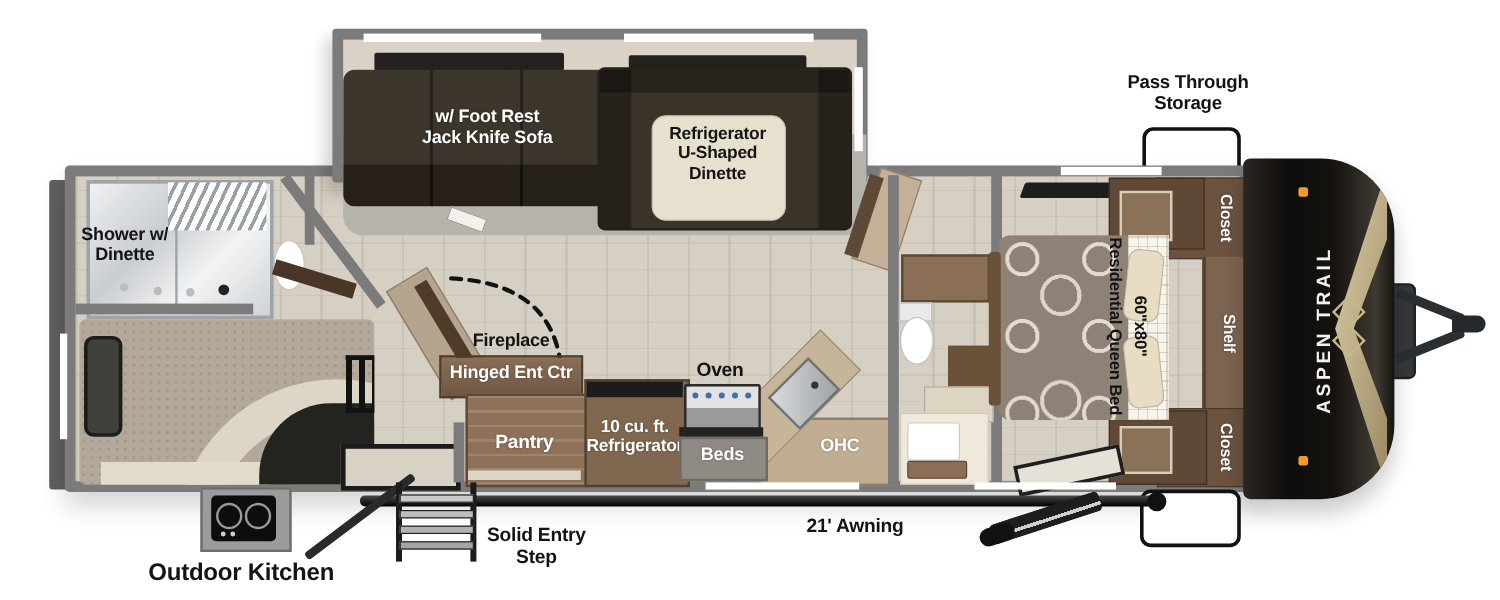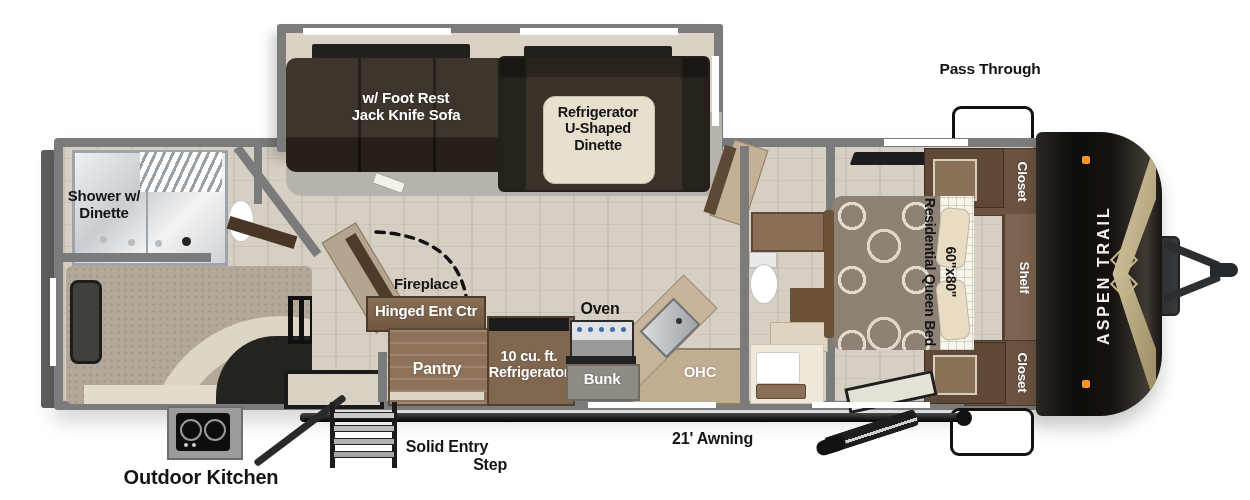--- a/index.html
+++ b/index.html
@@ -131,21 +131,21 @@
   <div class="a lbl" style="left:560px;top:300px;width:80px;font-size:16px;">Oven</div>
   <div class="a" style="left:570px;top:320px;width:60px;height:40px;background:linear-gradient(#e2e2e2 0 45%,#9a9a9a 46%);border:2px solid #2b2b2b;border-radius:2px;">
     <span class="a ring" style="left:5px;top:5px;width:5px;height:5px;background:#3f6fae;"></span>
     <span class="a ring" style="left:16px;top:5px;width:5px;height:5px;background:#3f6fae;"></span>
     <span class="a ring" style="left:27px;top:5px;width:5px;height:5px;background:#3f6fae;"></span>
     <span class="a ring" style="left:38px;top:5px;width:5px;height:5px;background:#3f6fae;"></span>
     <span class="a ring" style="left:49px;top:5px;width:5px;height:5px;background:#3f6fae;"></span>
   </div>
   <div class="a" style="left:566px;top:356px;width:70px;height:8px;background:#222;"></div>
   <div class="a" style="left:566px;top:364px;width:70px;height:33px;background:#8f8a83;border:2px solid #6e6a64;"></div>
-  <div class="a lbl w" style="left:566px;top:371px;width:72px;font-size:15px;">Bunk</div>
+  <div class="a lbl w" style="left:566px;top:371px;width:72px;font-size:15px;">Beds</div>
 
   <div class="a" style="left:721px;top:143px;width:34px;height:78px;background:#c3b097;border:1px solid #8f7f66;transform:rotate(18deg);"></div>
   <div class="a" style="left:714px;top:145px;width:12px;height:70px;background:#5e4936;transform:rotate(18deg);"></div>
 
   <div class="a wall" style="left:740px;top:146px;width:9px;height:258px;"></div>
   <div class="a wall" style="left:826px;top:146px;width:9px;height:108px;"></div>
   <div class="a wall" style="left:826px;top:300px;width:9px;height:104px;"></div>
   <div class="a" style="left:751px;top:212px;width:70px;height:36px;background:#8a6e55;border:2px solid #5e4936;"></div>
   <div class="a" style="left:749px;top:252px;width:26px;height:14px;background:#e9e9e9;border:1px solid #bbb;"></div>
   <div class="a" style="left:750px;top:264px;width:26px;height:38px;background:#fff;border:1px solid #c2c2c2;border-radius:50%;"></div>
@@ -228,21 +228,22 @@
     <div class="a" style="left:7px;top:5px;width:54px;height:38px;background:#0d0d0d;border-radius:4px;">
       <span class="a ring" style="left:4px;top:6px;width:18px;height:18px;border:2px solid #9a9a9a;"></span>
       <span class="a ring" style="left:28px;top:6px;width:18px;height:18px;border:2px solid #9a9a9a;"></span>
       <span class="a ring" style="left:8px;top:30px;width:4px;height:4px;background:#cfcfcf;"></span>
       <span class="a ring" style="left:16px;top:30px;width:4px;height:4px;background:#cfcfcf;"></span>
     </div>
   </div>
 
   <div class="a lbl" style="left:915px;top:60px;width:150px;font-size:15.5px;">
     <span style="display:block;">Pass Through</span>
+    <span style="display:block;">Storage</span>
   </div>
   <div class="a lbl" style="left:120px;top:466px;width:162px;font-size:20px;">Outdoor Kitchen</div>
   <div class="a lbl" style="left:387px;top:438px;width:120px;font-size:16px;">
     <span style="display:block;">Solid Entry</span>
-    <span style="display:block;text-align:right;">Step</span>
+    <span style="display:block;">Step</span>
   </div>
   <div class="a lbl" style="left:650px;top:430px;width:125px;font-size:16px;">21' Awning</div>
 
 </div>
 
 </body></html>

